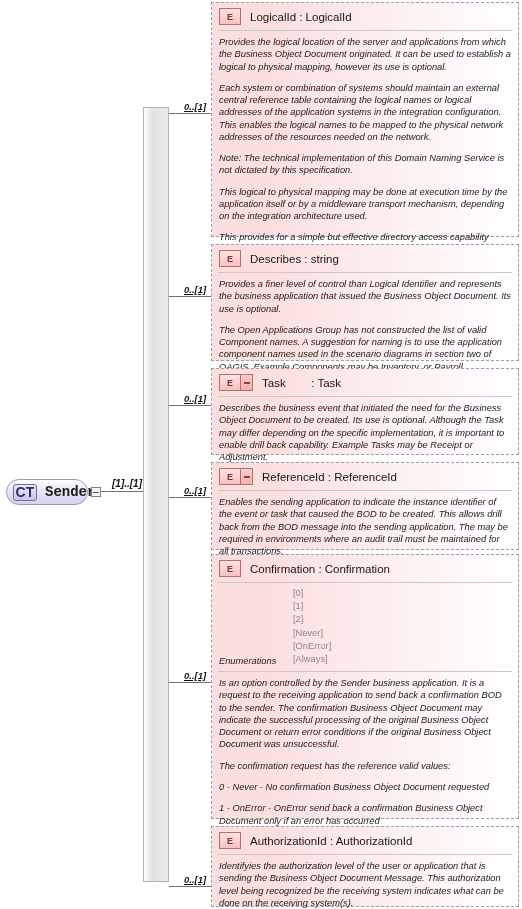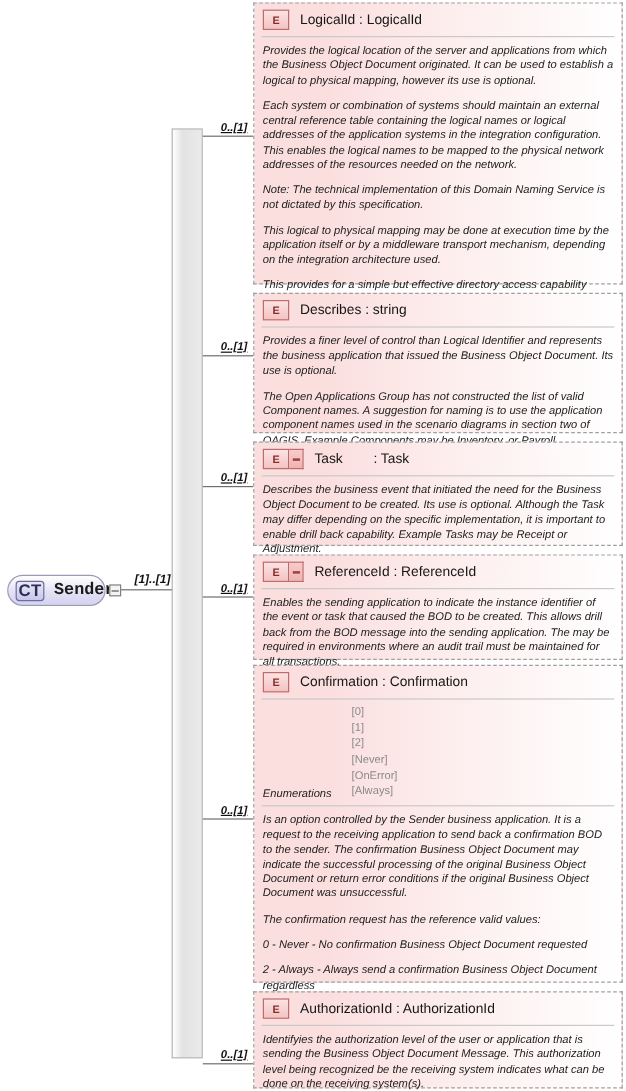--- a/index.html
+++ b/index.html
@@ -337,20 +337,21 @@
         <span>[2]</span>
         <span>[Never]</span>
         <span>[OnError]</span>
         <span>[Always]</span>
       </span>
     </div>
     <div class="elem-body with-enum">
       <p>Is an option controlled by the Sender business application.  It is a request to the receiving application to send back a confirmation BOD to the sender. The confirmation Business Object Document may indicate the successful processing of the original Business Object Document or return error conditions if the original Business Object Document was unsuccessful.</p>
       <p>The confirmation request has the reference valid values:</p>
       <p>0 - Never - No confirmation Business Object Document requested</p>
+      <p>1 - OnError - OnError send back a confirmation Business Object Document only if an error has occurred</p>
       <p>2 - Always - Always send a confirmation Business Object Document regardless</p>
     </div>
   </div>
 
   <div class="elem" style="top:826px;height:81px;">
     <div class="elem-head">
       <span class="e-badge">E</span>
       <span class="e-title">AuthorizationId : AuthorizationId</span>
     </div>
     <div class="elem-body">

